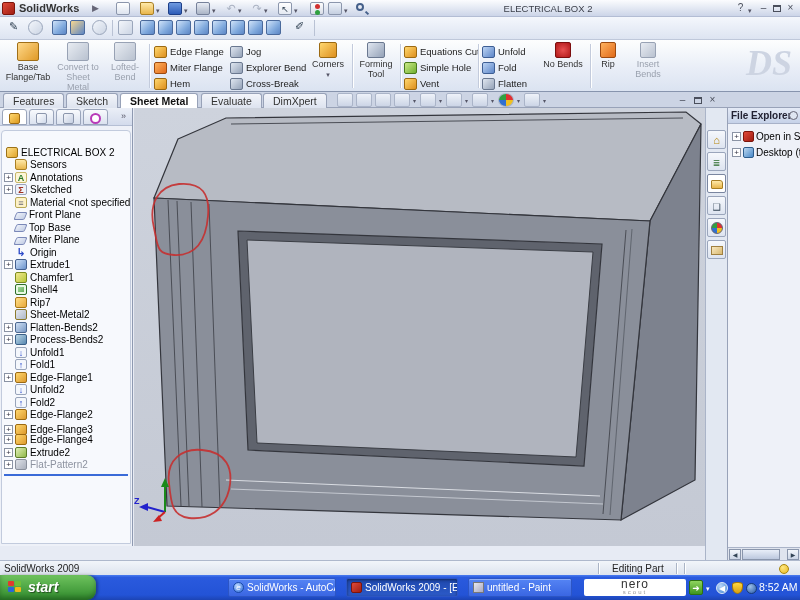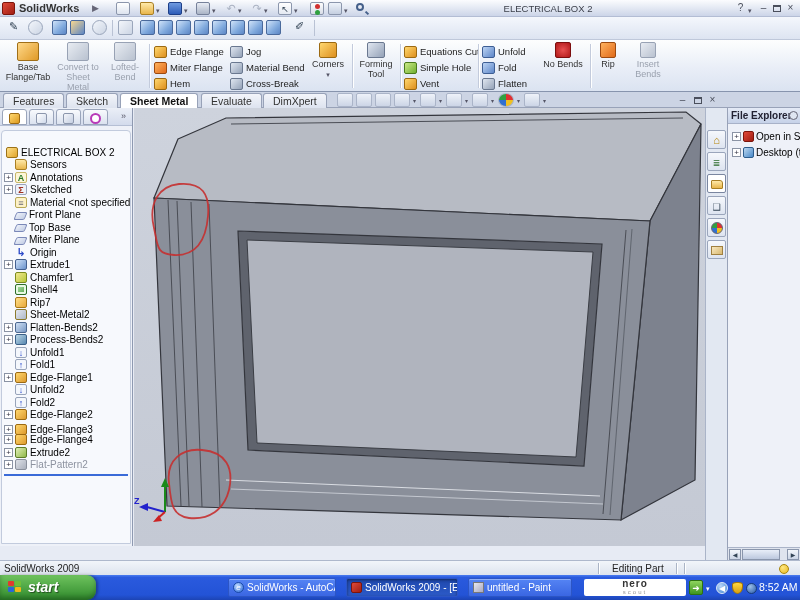--- a/index.html
+++ b/index.html
@@ -176,21 +176,21 @@
   .flag i{position:absolute;width:6px;height:5px;border-radius:1px;}
   .taskitem{position:absolute;top:3px;height:19px;border-radius:2px;display:flex;align-items:center;
     padding:0 4px;font-size:10px;color:#fff;white-space:nowrap;overflow:hidden;
     background:linear-gradient(180deg,#5584f4,#3a66e2);border:1px solid #2c55c4;box-shadow:inset 0 1px 0 rgba(255,255,255,.35);}
   .taskitem.active{background:linear-gradient(180deg,#1e48ac,#2c5ac8);box-shadow:inset 0 1px 3px rgba(0,0,0,.45);}
   .tk-ie{flex:none;width:11px;height:11px;margin-right:3px;border-radius:50%;background:radial-gradient(circle at 35% 30%,#bcd8ff,#2a6ad8);border:1px solid #1a4aa8;color:#fff;font-size:8px;line-height:10px;text-align:center;font-style:italic;}
   .tk-sw{flex:none;width:11px;height:11px;margin-right:3px;background:linear-gradient(135deg,#e04a3a,#a01d12);border:1px solid #7c150c;border-radius:2px;}
   .tk-paint{flex:none;width:11px;height:11px;margin-right:3px;background:linear-gradient(135deg,#e8e8f0,#a8a8c0);border:1px solid #777;}
   #nerobox{position:absolute;left:584px;top:4px;width:102px;height:17px;background:#fff;border-radius:2px;
     text-align:center;line-height:8px;padding-top:1px;}
-  #nerobox .n1{font-size:10px;font-weight:bold;color:#333;letter-spacing:1px;}
+  #nerobox .n1{font-size:12px;font-weight:normal;color:#333;letter-spacing:1px;}
   #nerobox .n2{font-size:6px;color:#999;letter-spacing:2px;}
   #nerogo{position:absolute;left:689px;top:5px;width:14px;height:15px;border-radius:2px;
     background:linear-gradient(180deg,#8ed45e,#3f9420);border:1px solid #2c7012;color:#fff;font-size:9px;line-height:14px;text-align:center;}
   #nerocaret{position:absolute;left:706px;top:10px;font-size:7px;color:#fff;}
   .tray-chev{position:absolute;left:716px;top:7px;width:12px;height:12px;border-radius:50%;
     background:radial-gradient(circle at 35% 30%,#bcd8f8,#3a80d0);border:1px solid #dde8f8;color:#fff;font-size:8px;line-height:11px;text-align:center;}
   .tray-shield{position:absolute;left:732px;top:7px;width:11px;height:12px;background:linear-gradient(180deg,#ffd840,#d8a010);
     border:1px solid #a87808;border-radius:5px 5px 6px 6px / 3px 3px 8px 8px;}
   .tray-blue{position:absolute;left:746px;top:8px;width:11px;height:11px;border-radius:50%;
     background:radial-gradient(circle at 35% 30%,#9cc0e8,#2858a8);border:1px solid #1a3c78;}
@@ -278,21 +278,21 @@
     <div class="rrow" style="left:154px;top:36px">
         <span class="sic sic-gold"></span>
         <span>Hem</span>
       </div>
     <div class="rrow" style="left:230px;top:4px">
         <span class="sic sic-steel"></span>
         <span>Jog</span>
       </div>
     <div class="rrow" style="left:230px;top:20px">
         <span class="sic sic-steel"></span>
-        <span>Material Bend</span>
+        <span>Explorer Bend</span>
       </div>
     <div class="rrow" style="left:230px;top:36px">
         <span class="sic sic-steel"></span>
         <span>Cross-Break</span>
       </div>
     <div class="rbig" style="left:308px;width:40px">
       <span class="bic sic-gold" style="width:18px;height:16px"></span>
       <span>Corners</span><br>
       <span style="font-size:7px;color:#556">▾</span>
     </div>
@@ -333,20 +333,21 @@
     </div>
     <span class="vsep" style="left:590px"></span>
     <div class="rbig" style="left:594px;width:28px">
       <span class="bic sic-orange" style="width:16px;height:16px"></span>
       <span>Rip</span>
     </div>
     <div class="rbig dis" style="left:626px;width:44px">
       <span class="bic bic-gray" style="width:16px;height:16px"></span>
       <span>Insert Bends</span>
     </div>
+    <span id="dslogo">DS</span>
   </div>
 
   <div id="tabsrow">
     <span class="cmtab" style="left:3px">Features</span>
     <span class="cmtab" style="left:66px">Sketch</span>
     <span class="cmtab active" style="left:120px">Sheet Metal</span>
     <span class="cmtab" style="left:201px">Evaluate</span>
     <span class="cmtab" style="left:263px">DimXpert</span>
     <span class="hu nocaret" style="left:337px"></span>
     <span class="hu nocaret" style="left:356px"></span>

